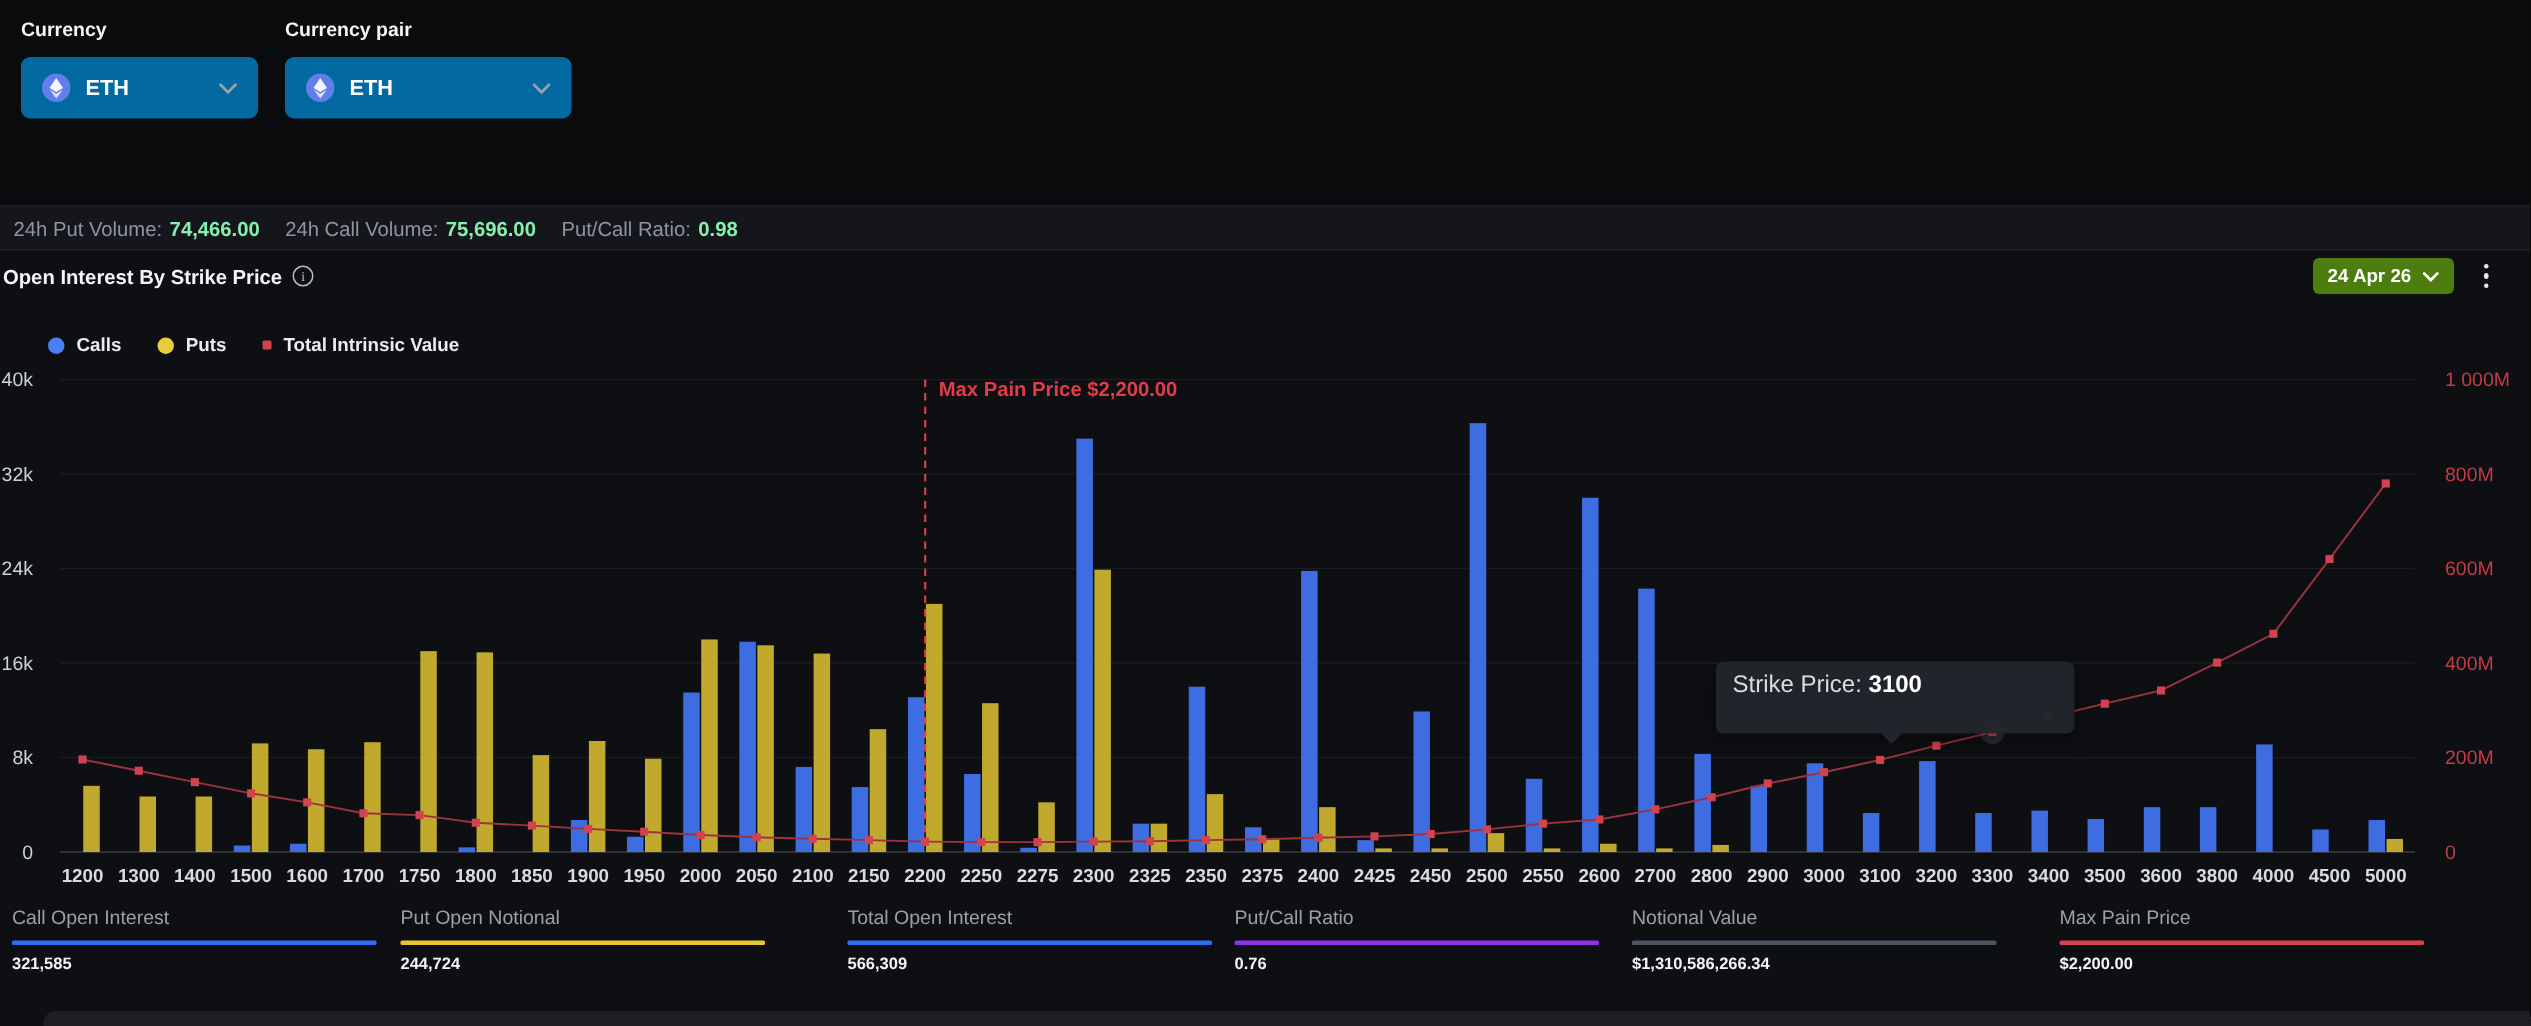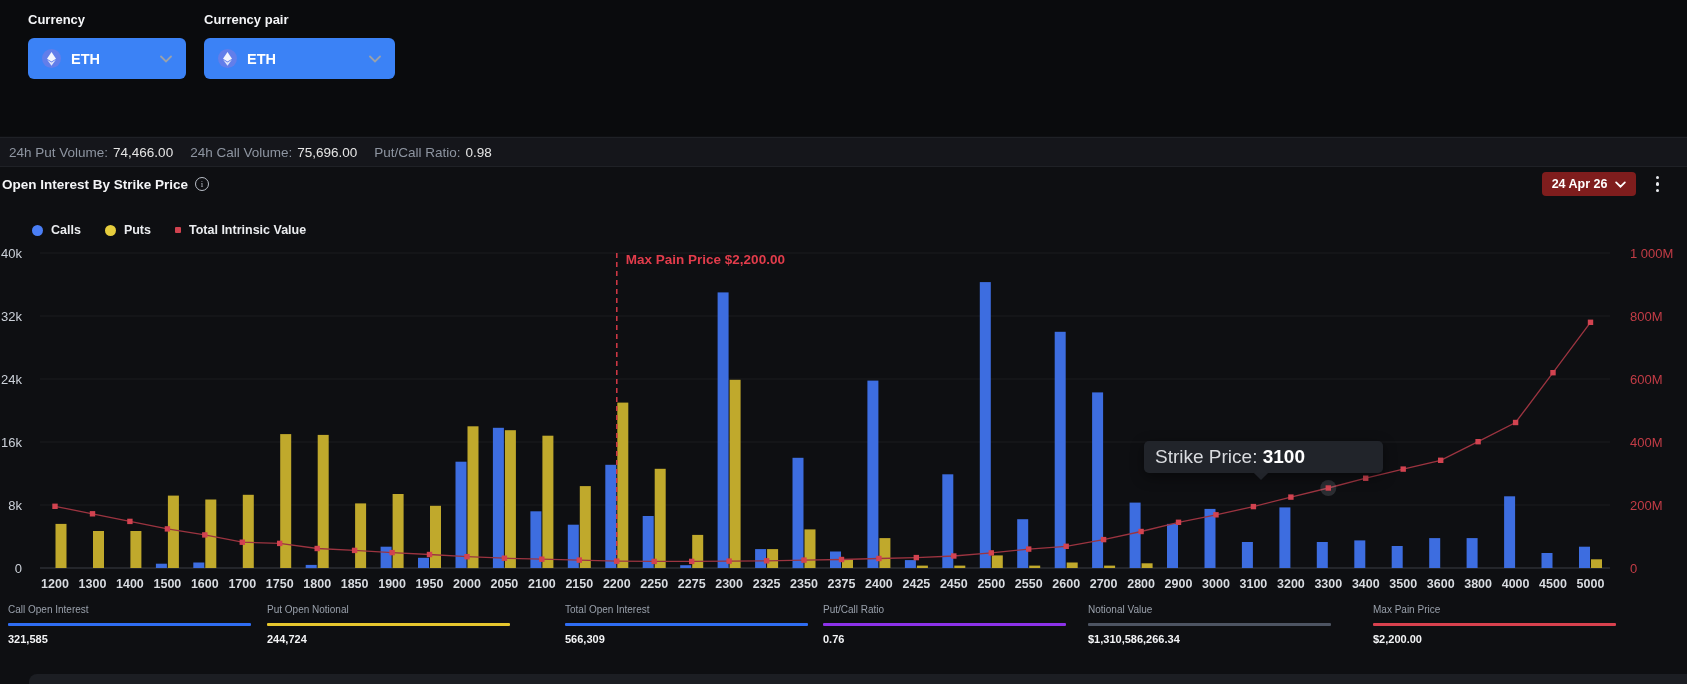--- a/index.html
+++ b/index.html
@@ -6,84 +6,84 @@
   html,body { background:#060708; }
   .page {
     position:relative; width:1687px; height:684px; overflow:hidden;
     background:#0a0b0d;
     font-family:"Liberation Sans", sans-serif;
     color:#f2f3f5;
   }
   .chart-section { position:absolute; left:0; top:136px; right:0; bottom:0; background:#0e0f12; }
 
   
-  .filters { position:absolute; top:0; left:16px; right:0; height:136px;text-decoration:underline; }
+  .filters { position:absolute; top:0; left:2px; right:0; height:136px;text-decoration:underline; }
   .filter-label { position:absolute; top:12px; font-size:13px; font-weight:bold; color:#f4f5f7; }
   .dd {
-    position:absolute; top:38px; height:41px; background:#3b82f6; border-radius:6px;
+    position:absolute; top:38px; height:41px; background:#0369a1; border-radius:6px;
     display:flex; align-items:center; padding:0 14px; cursor:pointer;
   }
   .dd .coin { width:19px; height:19px; margin-right:10px; flex:0 0 auto; }
   .dd .dd-val { font-size:14.5px; font-weight:bold; color:#fff; }
   .dd .chev { margin-left:auto; color:#9aa1ab; }
 
   
   .vol-strip {
     position:absolute; top:137px; left:0; right:0; height:30px;
     background:#15161b; border-top:1px solid #1f2126; border-bottom:1px solid #1f2126;
     display:flex; align-items:center; padding-left:9px; font-size:13.5px;
   }
   .vol-item { margin-right:17px; color:#8e95a1; }
-  .vol-item b { color:#e5e5e5; margin-left:5px; font-weight:normal;text-align:right; }
+  .vol-item b { color:#86efac; margin-left:5px; font-weight:bold;text-align:right; }
 
   
   .chart-head {
     position:absolute; top:168px; left:0; right:0; height:32px;
     display:flex; align-items:center; padding:0 22px 0 2px;
   }
   .chart-title { font-size:13.5px; font-weight:bold; color:#f4f5f7; }
   .info-ic {
     width:14px; height:14px; border:1px solid #b9bec7; border-radius:50%;
     display:inline-flex; align-items:center; justify-content:center;
     font-size:9px; color:#b9bec7; margin-left:7px; font-family:"Liberation Serif", serif;
   }
   .head-right { margin-left:auto; display:flex; align-items:center; gap:14px; }
   .expiry-pill {
-    background:#7f1d1d; border-radius:4px; height:24px; padding:0 10px;
+    background:#4d7c0f; border-radius:4px; height:24px; padding:0 10px;
     display:flex; align-items:center; gap:7px; font-size:12.5px; font-weight:bold; color:#fff; cursor:pointer;
   }
   .kebab { display:flex; flex-direction:column; gap:3px; padding:3px 6px; cursor:pointer; }
   .kebab i { width:3.5px; height:3.5px; border-radius:50%; background:#e8eaee; }
 
   
   .legend { position:absolute; top:223px; left:12px; display:flex; align-items:center; gap:24px;padding-left:20px; }
   .lg-item { display:flex; align-items:center; gap:8px; cursor:pointer; }
   .lg-dot { width:11px; height:11px; border-radius:50%; }
   .lg-sq  { width:6px; height:6px; border-radius:1px; }
   .lg-txt { font-size:12.5px; font-weight:bold; color:#eaecef; }
 
   
   #chart-svg { position:absolute; left:0; top:0; width:1687px; height:684px; pointer-events:none; }
 
   
   .tooltip {
-    position:absolute; left:1144px; top:441px; width:239px; height:32px;
+    position:absolute; left:1144px; top:441px; width:239px; height:48px;
     background:rgba(34,37,43,0.97); border-radius:5px; padding:7px 11px 0 11px;
-    font-size:19px; color:#d9dbdf; line-height:18px; box-shadow:0 4px 14px rgba(0,0,0,.45);
+    font-size:16px; color:#d9dbdf; line-height:18px; box-shadow:0 4px 14px rgba(0,0,0,.45);
     z-index:6;
   }
   .tooltip b { color:#fff; }
   .tt-caret {
     position:absolute; left:112px; bottom:-5px; width:10px; height:10px;
     background:rgba(34,37,43,0.97); transform:rotate(45deg);
   }
 
   
   .sum-col { position:absolute; top:604px; width:243px; }
-  .sum-label { font-size:10px; color:#99a0ab; }
+  .sum-label { font-size:13px; color:#99a0ab; }
   .sum-line { height:2.5px; margin-top:8px; border-radius:1px; }
   .sum-value { margin-top:7px; font-size:11px; font-weight:bold; color:#f3f4f6; }
 
   .footer-strip {
     position:absolute; left:29px; right:0; top:674px; height:10px;
     background:#1c1e23; border-radius:8px 0 0 0;
   }
 </style>
 </head>
 <body>

